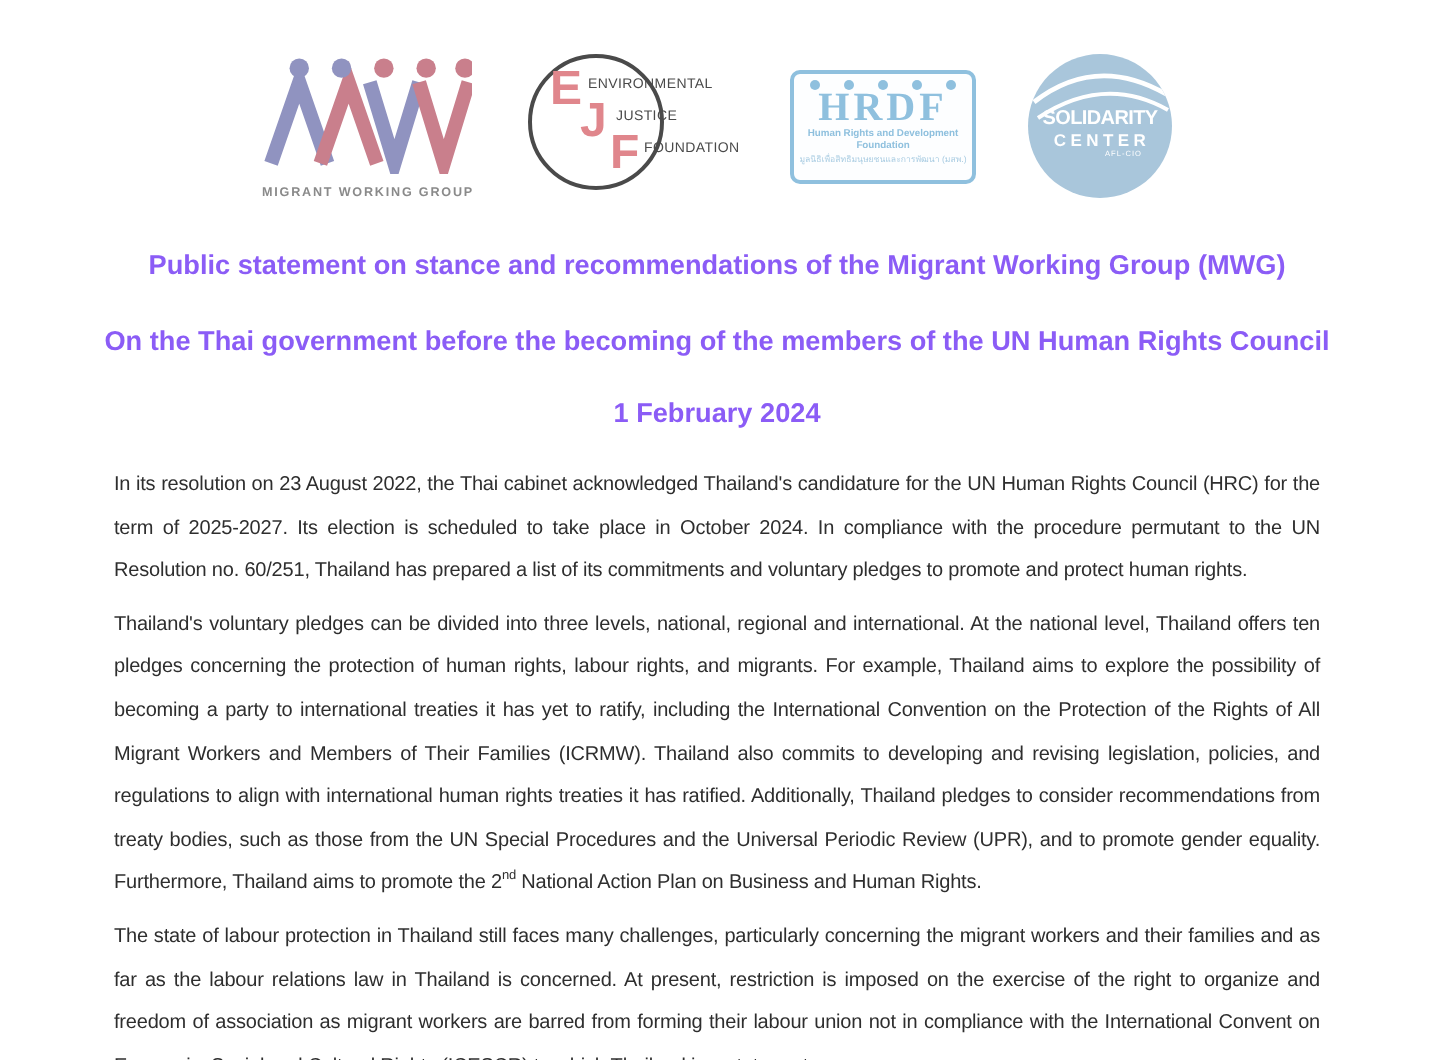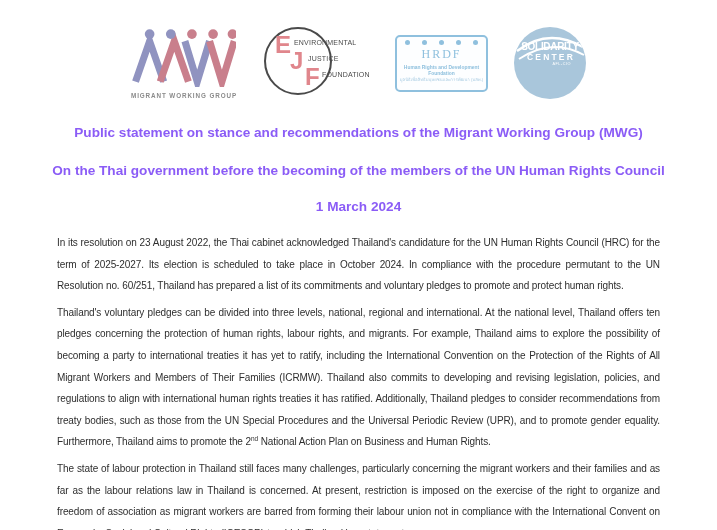--- a/index.html
+++ b/index.html
@@ -56,33 +56,33 @@
   
   .hrdf {
     width: 93px; height: 57px;
     border: 2px solid #8fc0de; border-radius: 5px;
     text-align: center; padding-top: 3px; background: #fdfeff;
   }
   .hrdf-heads { display: flex; justify-content: center; gap: 12px; }
   .hrdf-head { width: 5px; height: 5px; border-radius: 50%; background: #8fc0de; }
   .hrdf-letters {
     font-family: "Liberation Serif", serif;
-    font-size: 12px; font-weight: 400; letter-spacing: 2px;
+    font-size: 20px; font-weight: 700; letter-spacing: 2px;
     color: #8fc0de; line-height: 22px; margin-top: -2px;
   }
   .hrdf-sub1 { font-size: 4.9px; color: #8fc0de; font-weight: 700; line-height: 6px; }
   .hrdf-sub2 { font-size: 4.3px; color: #a9cce2; line-height: 6px; }
 
   
   .solidarity {
     position: relative; width: 72px; height: 72px;
     border-radius: 50%; background: #a9c6db; overflow: hidden;
   }
   .sol-arcs { position: absolute; left: 0; top: 0; }
-  .sol-text { position: relative; text-align: center; margin-top: 14px; color: #ffffff; }
+  .sol-text { position: relative; text-align: center; margin-top: 27px; color: #ffffff; }
   .sol-line1 { font-size: 10px; font-weight: 700; letter-spacing: -0.3px; line-height: 11px; }
   .sol-line2 { font-size: 8.5px; font-weight: 700; letter-spacing: 2.2px; line-height: 10px; text-indent: 2px; }
   .sol-line3 { font-size: 3.8px; letter-spacing: 0.5px; text-align: right; padding-right: 15px; line-height: 5px; }
 
   
   .amnesty {
     width: 102px; height: 53px; background: #fde94b;
     display: flex; align-items: center; justify-content: center; gap: 7px;
   }
   .amn-text { color: #54544a; }
@@ -166,21 +166,21 @@
         <div class="sol-line2">CENTER</div>
         <div class="sol-line3">AFL-CIO</div>
       </div>
     </div>
 
 
   </div>
 
   <div class="title-line t1">Public statement on stance and recommendations of the Migrant Working Group (MWG)</div>
   <div class="title-line t2">On the Thai government before the becoming of the members of the UN Human Rights Council</div>
-  <div class="title-line doc-date">1 March 2024</div>
+  <div class="title-line doc-date">1 February 2024</div>
 
   <div class="body-text">
     <p>In its resolution on 23 August 2022, the Thai cabinet acknowledged Thailand's candidature for the UN Human Rights Council (HRC) for the term of 2025-2027. Its election is scheduled to take place in October 2024. In compliance with the procedure permutant to the UN Resolution no. 60/251, Thailand has prepared a list of its commitments and voluntary pledges to promote and protect human rights.</p>
     <p><span>Thailand's voluntary pledges can be divided into three levels, national, regional and international. At the national level, Thailand offers ten pledges concerning the protection of human rights, labour rights, and migrants. For example, Thailand aims to explore the possibility of becoming a party to international treaties it has yet to ratify, including the International Convention on the Protection of the Rights of All Migrant Workers and Members of Their Families (ICRMW). Thailand also commits to developing and revising legislation, policies, and regulations to align with international human rights treaties it has ratified. Additionally, Thailand pledges to consider recommendations from treaty bodies, such as those from the UN Special Procedures and the Universal Periodic Review (UPR), and to promote gender equality. Furthermore, Thailand aims to promote the 2</span><sup>nd</sup><span> National Action Plan on Business and Human Rights.</span></p>
     <p>The state of labour protection in Thailand still faces many challenges, particularly concerning the migrant workers and their families and as far as the labour relations law in Thailand is concerned. At present, restriction is imposed on the exercise of the right to organize and freedom of association as migrant workers are barred from forming their labour union not in compliance with the International Convent on Economic, Social and Cultural Rights (ICESCR) to which Thailand is a state party.</p>
   </div>
 
 </div>
 
 </body></html>

